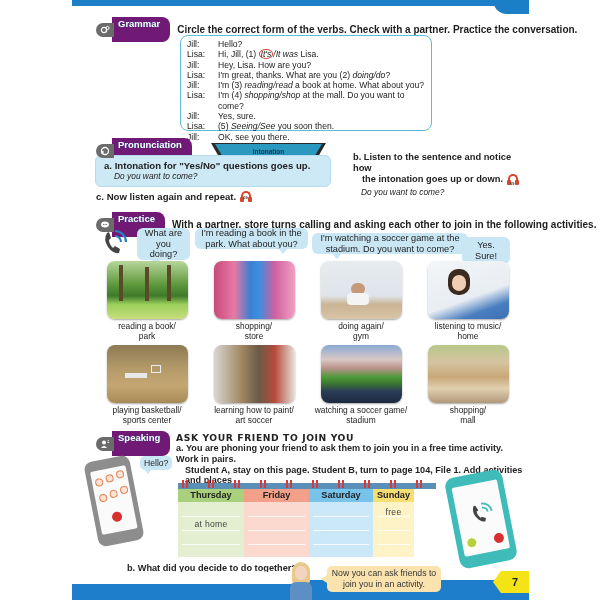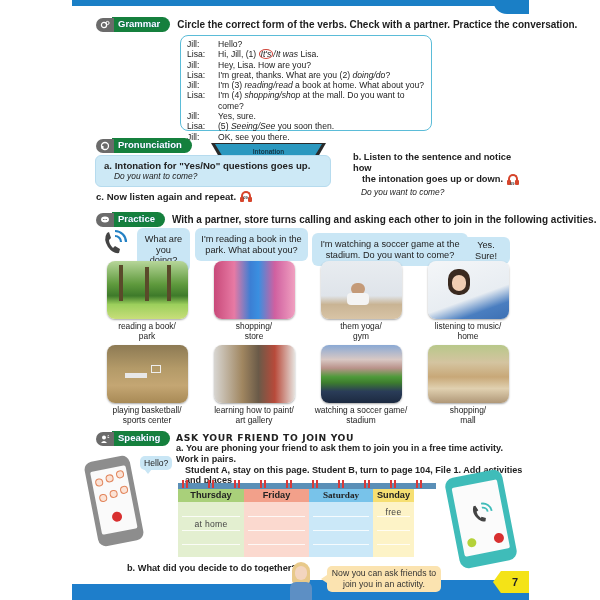--- a/index.html
+++ b/index.html
@@ -11,21 +11,21 @@
     .top-band { position: absolute; left: 72px; top: 0; width: 457px; height: 6px; background: #1a7fc6; }
     .top-band-tab { position: absolute; right: 71px; top: 0; width: 36px; height: 14px; background: #1a7fc6; border-bottom-left-radius: 14px; }
 
     .bottom-band { position: absolute; left: 72px; top: 580px; width: 457px; height: 20px; background: #1e7ecb; }
     .bottom-band-curve { position: absolute; left: 72px; top: 572px; width: 230px; height: 12px; background: #ffffff; border-bottom-right-radius: 40px; }
 
     
     .sec-head { position: absolute; display: flex; align-items: center; }
     .sec-icon { width: 18px; height: 14px; background: #6b6b6b; border-radius: 8px 0 0 8px; position: relative; z-index: 2; display: flex; align-items: center; justify-content: center; }
     .sec-icon svg { width: 10px; height: 10px; }
-    .sec-pill { height: 15px; background: #15803d; color: #fff; font-weight: bold; font-size: 9.5px; line-height: 13px; padding: 0 10px 12px 6px; border-radius: 0 8px 8px 0; margin-left: -2px; text-shadow: 0 0 1px #0b5c8a; }
+    .sec-pill { height: 25px; background: #701a75; color: #fff; font-weight: bold; font-size: 9.5px; line-height: 13px; padding: 0 10px 12px 6px; border-radius: 0 8px 8px 0; margin-left: -2px; text-shadow: 0 0 1px #0b5c8a; }
     .sec-inst { font-size: 10px; font-weight: bold; margin-left: 7px; color: #1d1d1d; white-space: nowrap; }
 
     
     .dialog-box { position: absolute; left: 180px; top: 35px; width: 252px; height: 96px; border: 1.5px solid #5bbcd8; border-radius: 8px; padding: 3px 6px; font-size: 8.6px; line-height: 10.3px; }
     .dialog-line { display: flex; }
     .dialog-speaker { width: 31px; flex-shrink: 0; }
     .dialog-text em { }
     .circled { display: inline-block; border: 1px solid #d0453a; border-radius: 50%; padding: 0 1px; line-height: 8px; }
 
     
@@ -38,21 +38,21 @@
     .pron-b-sub { font-size: 8.4px; font-style: italic; font-weight: normal; margin-left: 8px; margin-top: 2px; }
     .pron-c { position: absolute; left: 96px; top: 191px; font-size: 9.6px; font-weight: bold; display: flex; align-items: center; }
     .audio-icon { display: inline-block; width: 12px; height: 11px; position: relative; margin-left: 4px; }
     .audio-icon .band { position: absolute; left: 1px; top: 0; width: 10px; height: 8px; border: 2px solid #d6452c; border-bottom: none; border-radius: 6px 6px 0 0; }
     .audio-icon .cup { position: absolute; bottom: 0; width: 4px; height: 5px; background: #d6452c; border-radius: 1px; }
     .audio-icon .cup.l { left: 0; } .audio-icon .cup.r { right: 0; }
     .audio-icon .num { position: absolute; left: 3px; top: 4px; font-size: 4px; color: #333; font-weight: bold; }
 
     
     .phone-call-icon { position: absolute; left: 101px; top: 227px; width: 30px; height: 30px; }
-    .bubble { position: absolute; background: #c9e6f5; border-radius: 6px; font-size: 9.2px; line-height: 10.5px; text-align: center; padding: 6px 5px; color: #222; }
+    .bubble { position: absolute; background: #c9e6f5; border-radius: 6px; font-size: 9.2px; line-height: 10.5px; text-align: center; padding: 0 5px; color: #222; }
     .bubble::after { content: ""; position: absolute; bottom: -5px; width: 0; height: 0; border-left: 5px solid transparent; border-right: 5px solid transparent; border-top: 6px solid #c9e6f5; }
     .bubble.b1::after { left: 14px; } .bubble.b2::after { right: 20px; } .bubble.b3::after { left: 20px; } .bubble.b4::after { left: 10px; }
 
     .photo { position: absolute; width: 81px; height: 58px; border-radius: 8px; overflow: hidden; box-shadow: 0 1px 2px rgba(0,0,0,.35); }
     .photo-label { position: absolute; width: 110px; text-align: center; font-size: 8.4px; line-height: 9.6px; color: #222; }
 
     
     .speak-title { position: absolute; left: 176px; top: 432px; font-size: 9.2px; font-weight: bold; letter-spacing: 0.6px; font-family: "DejaVu Sans", sans-serif; }
     .speak-a { position: absolute; left: 176px; top: 443px; width: 350px; font-size: 9.1px; font-weight: bold; line-height: 10.8px; }
     .speak-a .indent { padding-left: 9px; display: block; }
@@ -244,21 +244,21 @@
 
 <div class="photo-label" style="left:92px; top:322px;">
     <div>reading a book/</div>
     <div>park</div>
   </div>
 <div class="photo-label" style="left:199px; top:322px;">
     <div>shopping/</div>
     <div>store</div>
   </div>
 <div class="photo-label" style="left:306px; top:322px;">
-    <div>them yoga/</div>
+    <div>doing again/</div>
     <div>gym</div>
   </div>
 <div class="photo-label" style="left:413px; top:322px;">
     <div>listening to music/</div>
     <div>home</div>
   </div>
 
 <div class="photo" style="left:107px; top:345px; background: linear-gradient(180deg,#8d7a54 0%,#b39a68 40%,#c4a673 70%,#a88a56 100%);">
   <div style="position:absolute;left:18px;top:28px;width:22px;height:5px;background:#e8e8e8;"></div>
   <div style="position:absolute;left:44px;top:20px;width:10px;height:8px;border:1px solid #eee;"></div>
@@ -266,21 +266,21 @@
 <div class="photo" style="left:214px; top:345px; background: linear-gradient(90deg,#d8d6d2 0%,#a08660 35%,#6a5a48 55%,#b84a3a 75%,#e6e2de 100%);"></div>
 <div class="photo" style="left:321px; top:345px; background: linear-gradient(180deg,#8aa9d4 0%,#d8c8c4 25%,#b9928a 40%,#4e9a3a 55%,#3d7d2e 65%,#2a3c58 80%,#1c2a40 100%);"></div>
 <div class="photo" style="left:428px; top:345px; background: linear-gradient(180deg,#b8c88a 0%,#d4c4a0 30%,#c8a878 55%,#e0d0b0 75%,#b09878 100%);"></div>
 
 <div class="photo-label" style="left:92px; top:406px;">
     <div>playing basketball/</div>
     <div>sports center</div>
   </div>
 <div class="photo-label" style="left:199px; top:406px;">
     <div>learning how to paint/</div>
-    <div>art gallery</div>
+    <div>art soccer</div>
   </div>
 <div class="photo-label" style="left:306px; top:406px;">
     <div>watching a soccer game/</div>
     <div>stadium</div>
   </div>
 <div class="photo-label" style="left:413px; top:406px;">
     <div>shopping/</div>
     <div>mall</div>
   </div>
 
@@ -337,21 +337,21 @@
     </div>
   </div>
   <div class="planner-col" style="left:66px; width:65px;">
     <div class="planner-head" style="background:#f2a08a;">Friday</div>
     <div class="planner-body" style="background:#fbd9cf;">
       <div class="planner-line" style="top:14px;"></div>
         <div class="planner-line" style="top:28px;"></div>
         <div class="planner-line" style="top:42px;"></div>
     </div>
   </div>
-  <div class="planner-col" style="left:131px; width:64px;font-family:Liberation Serif, serif;">
+  <div class="planner-col" style="left:131px; width:64px;">
     <div class="planner-head" style="background:#78c3ea;">Saturday</div>
     <div class="planner-body" style="background:#cbe8f8;">
       <div class="planner-line" style="top:14px;"></div>
         <div class="planner-line" style="top:28px;"></div>
         <div class="planner-line" style="top:42px;"></div>
     </div>
   </div>
   <div class="planner-col" style="left:195px; width:41px;">
     <div class="planner-head" style="background:#f6df72;">Sunday</div>
     <div class="planner-body" style="background:#fdf3c7;">

